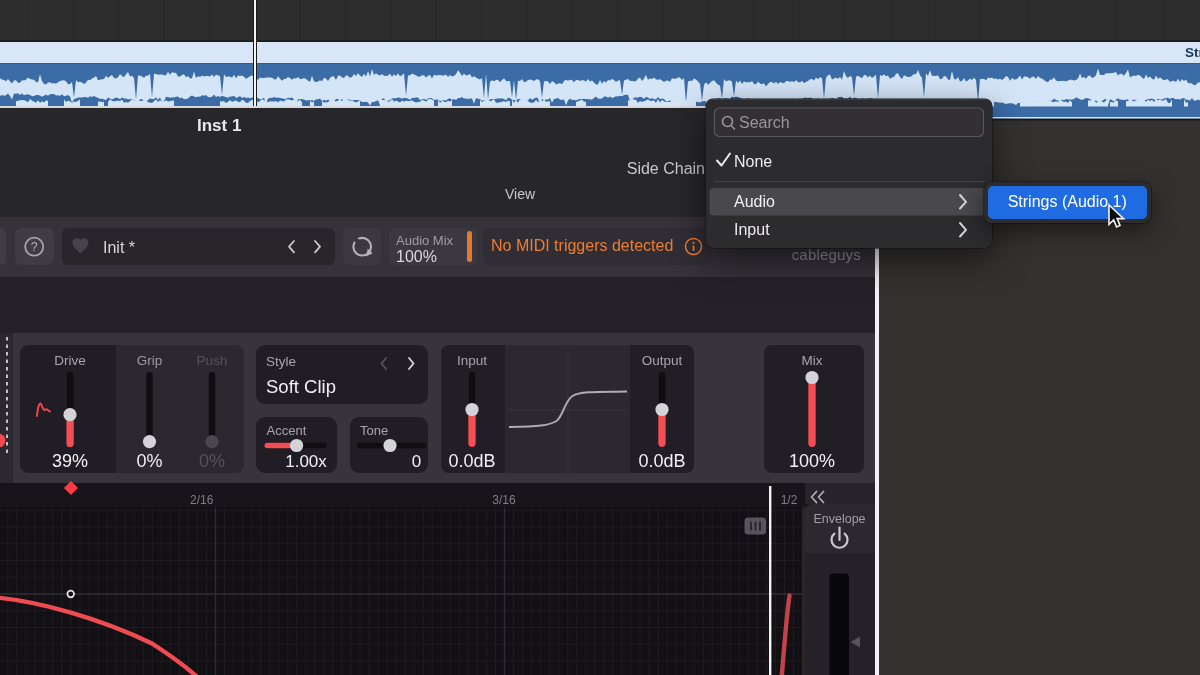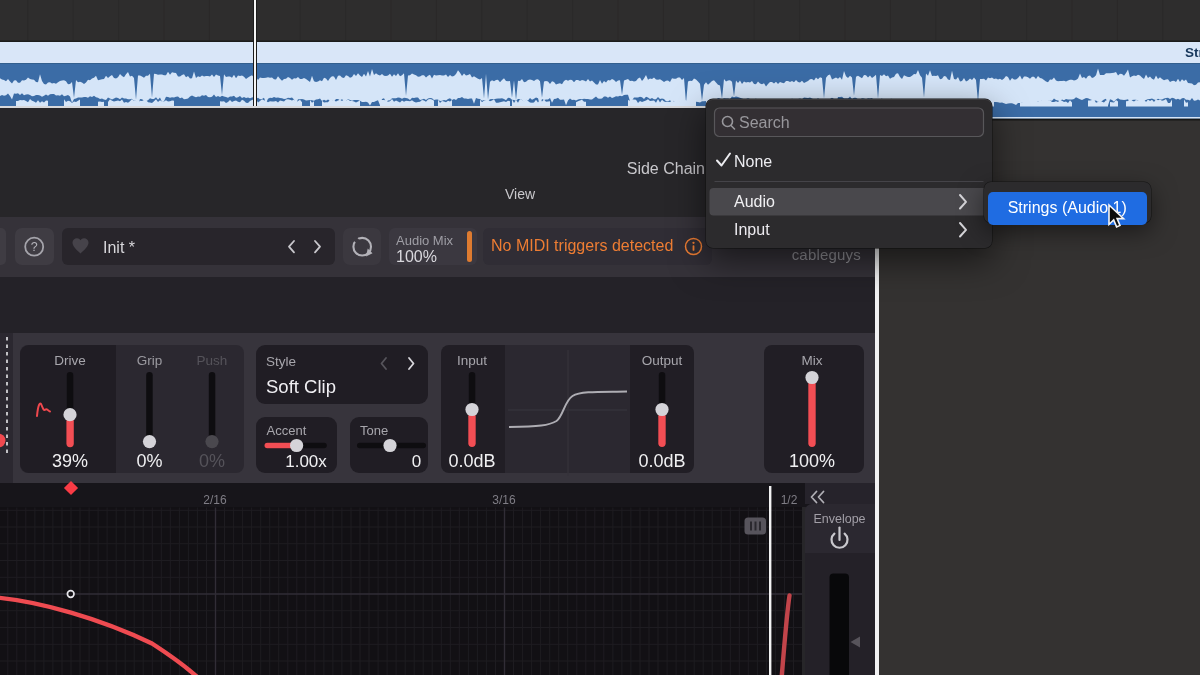--- a/index.html
+++ b/index.html
@@ -54,20 +54,21 @@
 <div class="abs" style="left:253px;top:0;width:4.4px;height:107px;background:#f5f5f5;border-left:1px solid #1c1c1c;border-right:1px solid #1c1c1c;box-sizing:border-box;"></div>
 
 <div class="abs" style="left:878.5px;top:120.5px;width:321.5px;height:554.5px;background:#343231;"></div>
 
 <div class="abs" style="left:0;top:105.5px;width:878.5px;height:569.5px;background:#272629;">
 
   <div class="abs" style="left:0;top:0;width:878.5px;height:2.2px;background:#d8d8da;"></div>
 
   <div class="abs" style="left:875px;top:0;width:3.5px;height:569.5px;background:#f2f2f3;"></div>
 
+  <div class="abs" style="left:197px;top:10px;width:200px;height:20px;color:#e9e9eb;font-size:17px;font-weight:bold;">Inst 1</div>
   <div class="abs" style="left:505px;top:42.5px;width:200px;height:20px;color:#c9c8cc;font-size:16px;text-align:right;margin-top:12px;">Side Chain</div>
   <div class="abs" style="left:505px;top:80px;width:197px;height:20px;color:#c9c8cc;font-size:14px;text-align:left;">View</div>
 
 
   <div class="abs" style="left:0;top:111.5px;width:875px;height:60px;background:#353239;"></div>
   <div class="abs" style="left:-6px;top:122px;width:11.5px;height:37.5px;background:#3f3c43;border-radius:5px;"></div>
 
   <div class="abs" style="left:15px;top:122px;width:38.5px;height:37.5px;background:#3f3c43;border-radius:7px;"></div>
   <svg class="abs" style="left:15px;top:122px" width="38.5" height="37.5">
     <circle cx="19.2" cy="18.7" r="9" fill="none" stroke="#a5a4ab" stroke-width="1.8"></circle>
@@ -185,21 +186,21 @@
   <div class="abs" style="left:764px;top:239.5px;width:100px;height:127.5px;background:#211e25;border-radius:8px;"></div>
   <svg class="abs" style="left:764px;top:239.5px" width="100" height="136">
     <text x="48" y="20" font-size="13.5" fill="#a7a6ac" text-anchor="middle">Mix</text>
     <rect x="44.8" y="27" width="6.5" height="75" rx="3.25" fill="#0e0d10"></rect>
     <rect x="44.3" y="33" width="7.4" height="69" rx="3.7" fill="#f24e54"></rect>
     <circle cx="48" cy="32.5" r="6.6" fill="#d4d3d8"></circle>
     <text x="48" y="122" font-size="18" fill="#f0f0f2" text-anchor="middle">100%</text>
   </svg>
 
   <div class="abs" style="left:0;top:377.5px;width:875px;height:24px;background:#17151a;"></div>
-  <div class="abs" style="left:190px;top:387px;width:50px;height:14px;color:#7f7d85;font-size:12px;text-align:center;">2/16</div>
+  <div class="abs" style="left:190px;top:387px;width:50px;height:14px;color:#7f7d85;font-size:12px;text-align:left;">2/16</div>
   <div class="abs" style="left:479px;top:387px;width:50px;height:14px;color:#7f7d85;font-size:12px;text-align:center;">3/16</div>
   <div class="abs" style="left:766px;top:387px;width:46px;height:14px;color:#7f7d85;font-size:12px;text-align:center;">1/2</div>
 
   <svg class="abs" style="left:58px;top:369px" width="26" height="26">
     <rect x="8" y="8" width="10" height="10" fill="#fa3b45" transform="rotate(45 13 13)"></rect>
   </svg>
 
   <div class="abs" style="left:0;top:401.5px;width:802px;height:168px;background:#121014;"></div>
   <svg class="abs" style="left:0;top:0px" width="875" height="569.5">
     <g transform="translate(0,-105.5)">
@@ -343,17 +344,17 @@
   <text x="28" y="67.5" font-size="16" fill="#ececf0">None</text>
   <line x1="8.5" y1="82.5" x2="277.5" y2="82.5" stroke="#454449" stroke-width="1"></line>
   <rect x="3.5" y="89" width="279" height="27.5" rx="4" fill="#49484c"></rect>
   <text x="28" y="108" font-size="16" fill="#f0f0f2">Audio</text>
   <path d="M 254 96 L 260 102.8 L 254 109.5" fill="none" stroke="#d5d4d8" stroke-width="2" stroke-linecap="round" stroke-linejoin="round"></path>
   <text x="28" y="136" font-size="16" fill="#eceaef">Input</text>
   <path d="M 254 124 L 260 130.8 L 254 137.5" fill="none" stroke="#d5d4d8" stroke-width="2" stroke-linecap="round" stroke-linejoin="round"></path>
 </svg>
 
 <div class="abs" style="left:984px;top:182px;width:166.5px;height:40.5px;background:#2c2b2d;border-radius:7px;box-shadow:0 8px 25px rgba(0,0,0,.5), 0 0 0 0.5px #171717;"></div>
-<div class="abs" style="left:988px;top:186px;width:158.5px;height:32.5px;background:#1f6ce2;border-radius:5px;color:#ffffff;font-size:16px;text-align:center;line-height:32.5px;margin-top:6px;">Strings (Audio 1)</div>
+<div class="abs" style="left:988px;top:186px;width:158.5px;height:32.5px;background:#1f6ce2;border-radius:5px;color:#ffffff;font-size:16px;text-align:center;line-height:32.5px;">Strings (Audio 1)</div>
 
 <svg class="abs" style="left:1103px;top:199px" width="30" height="34">
   <path d="M 6 6 L 6 25.5 L 10.7 21 L 13.6 27.9 L 17 26.4 L 14.1 19.6 L 20.6 19.6 Z" fill="#0b0b0b" stroke="#f5f5f5" stroke-width="1.6"></path>
 </svg>
 
 </body></html>

